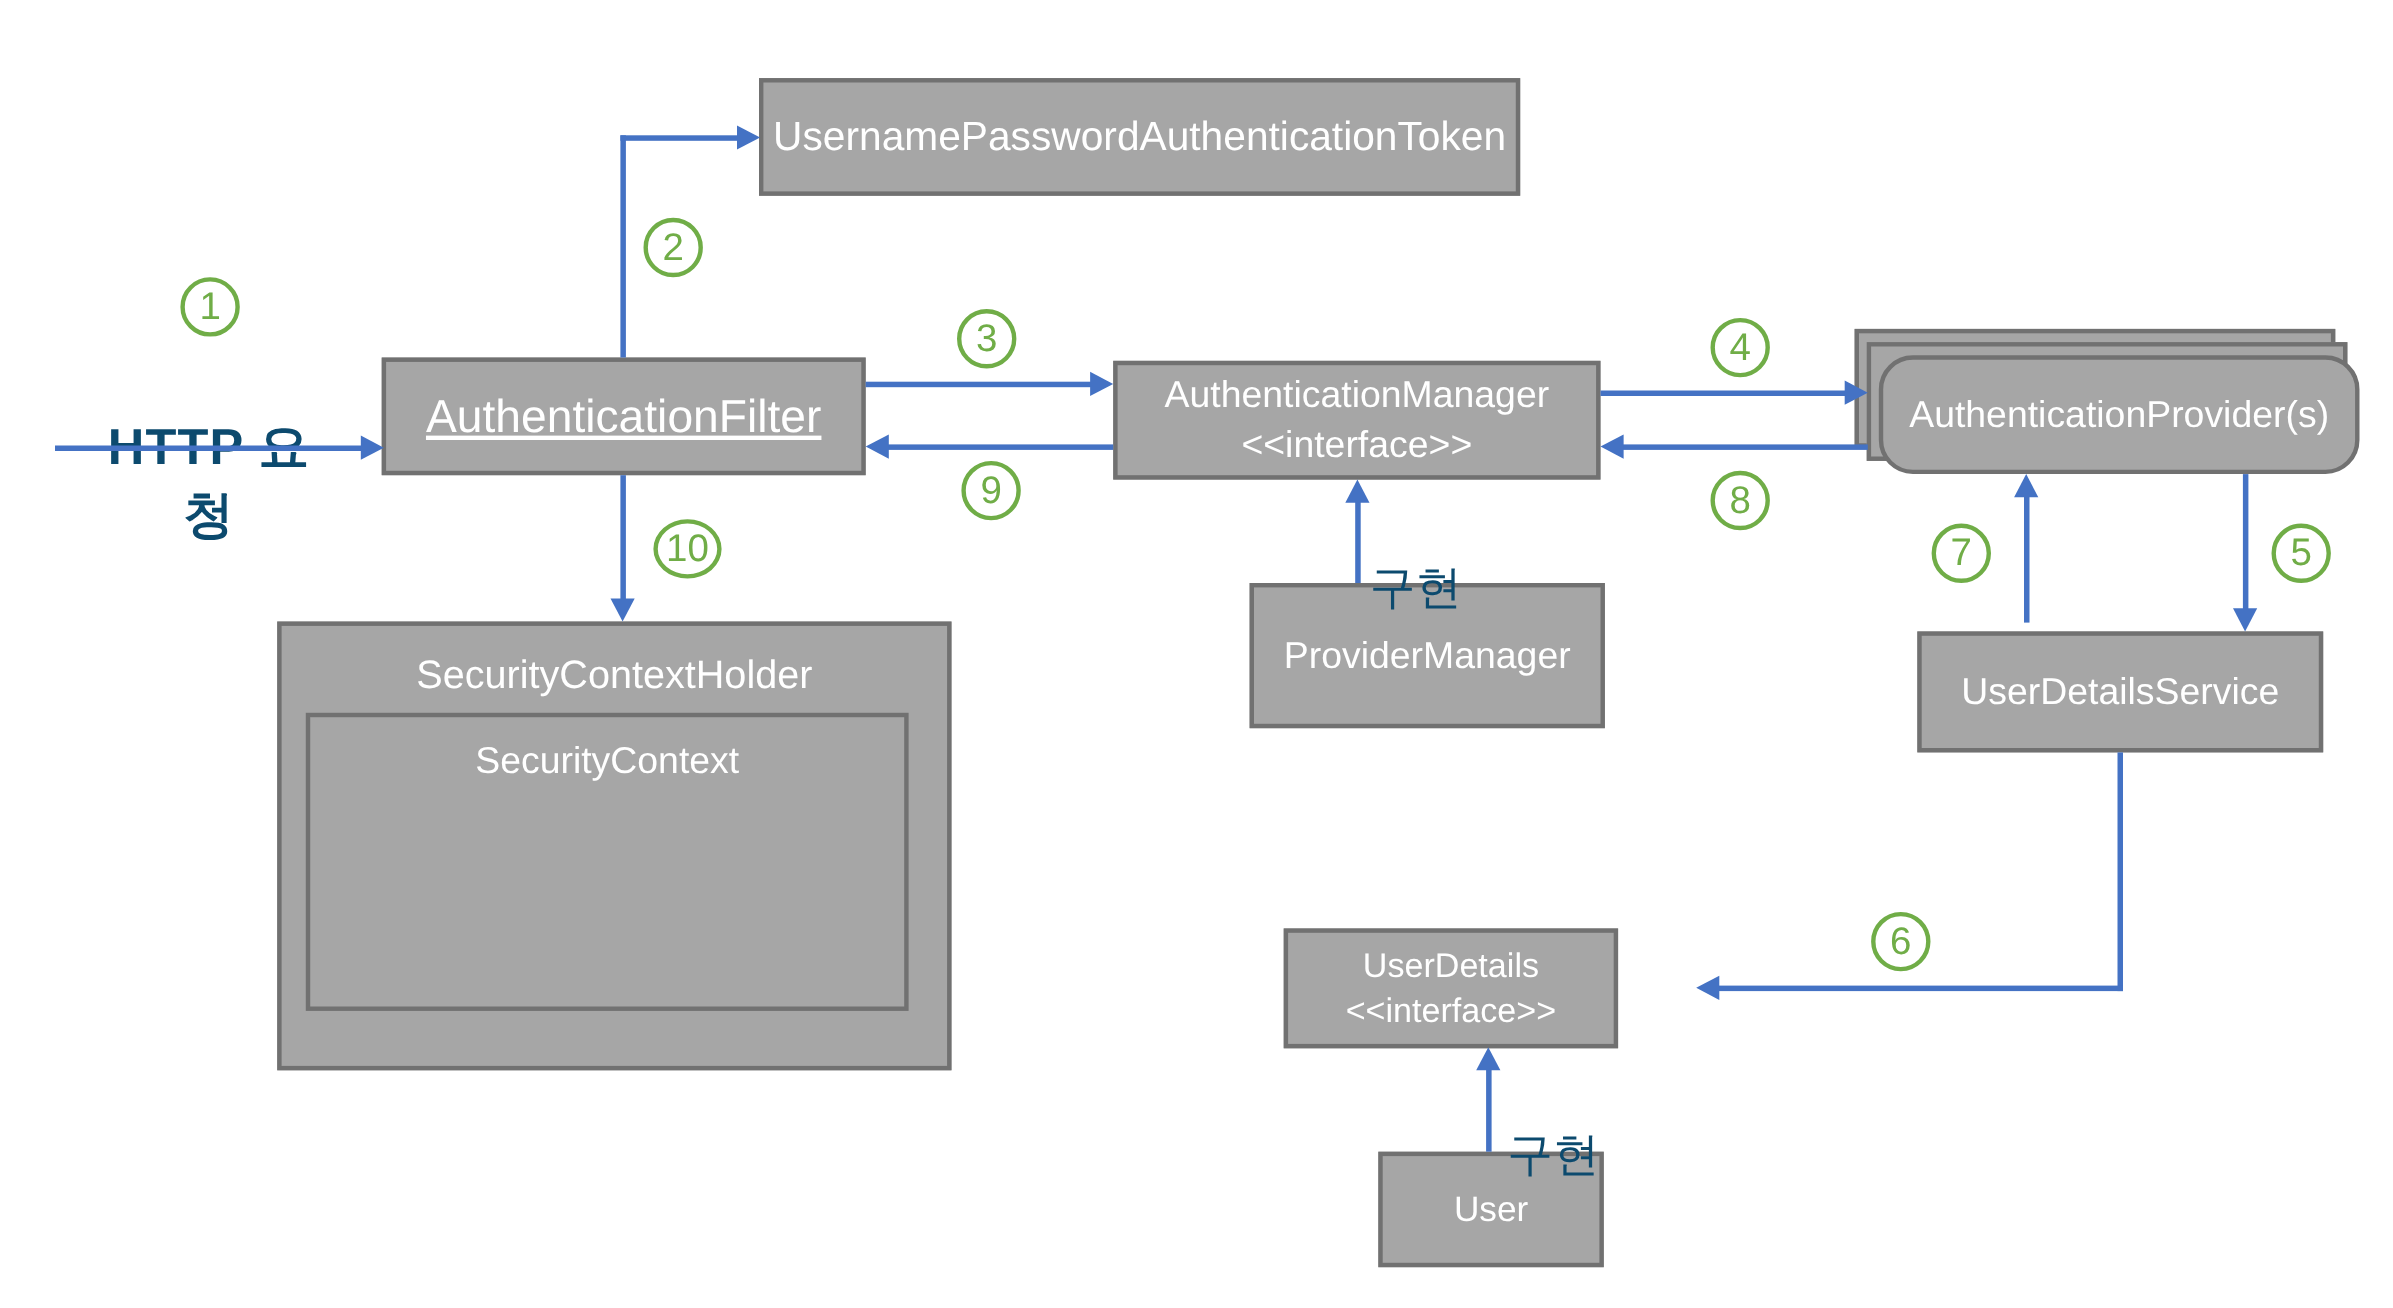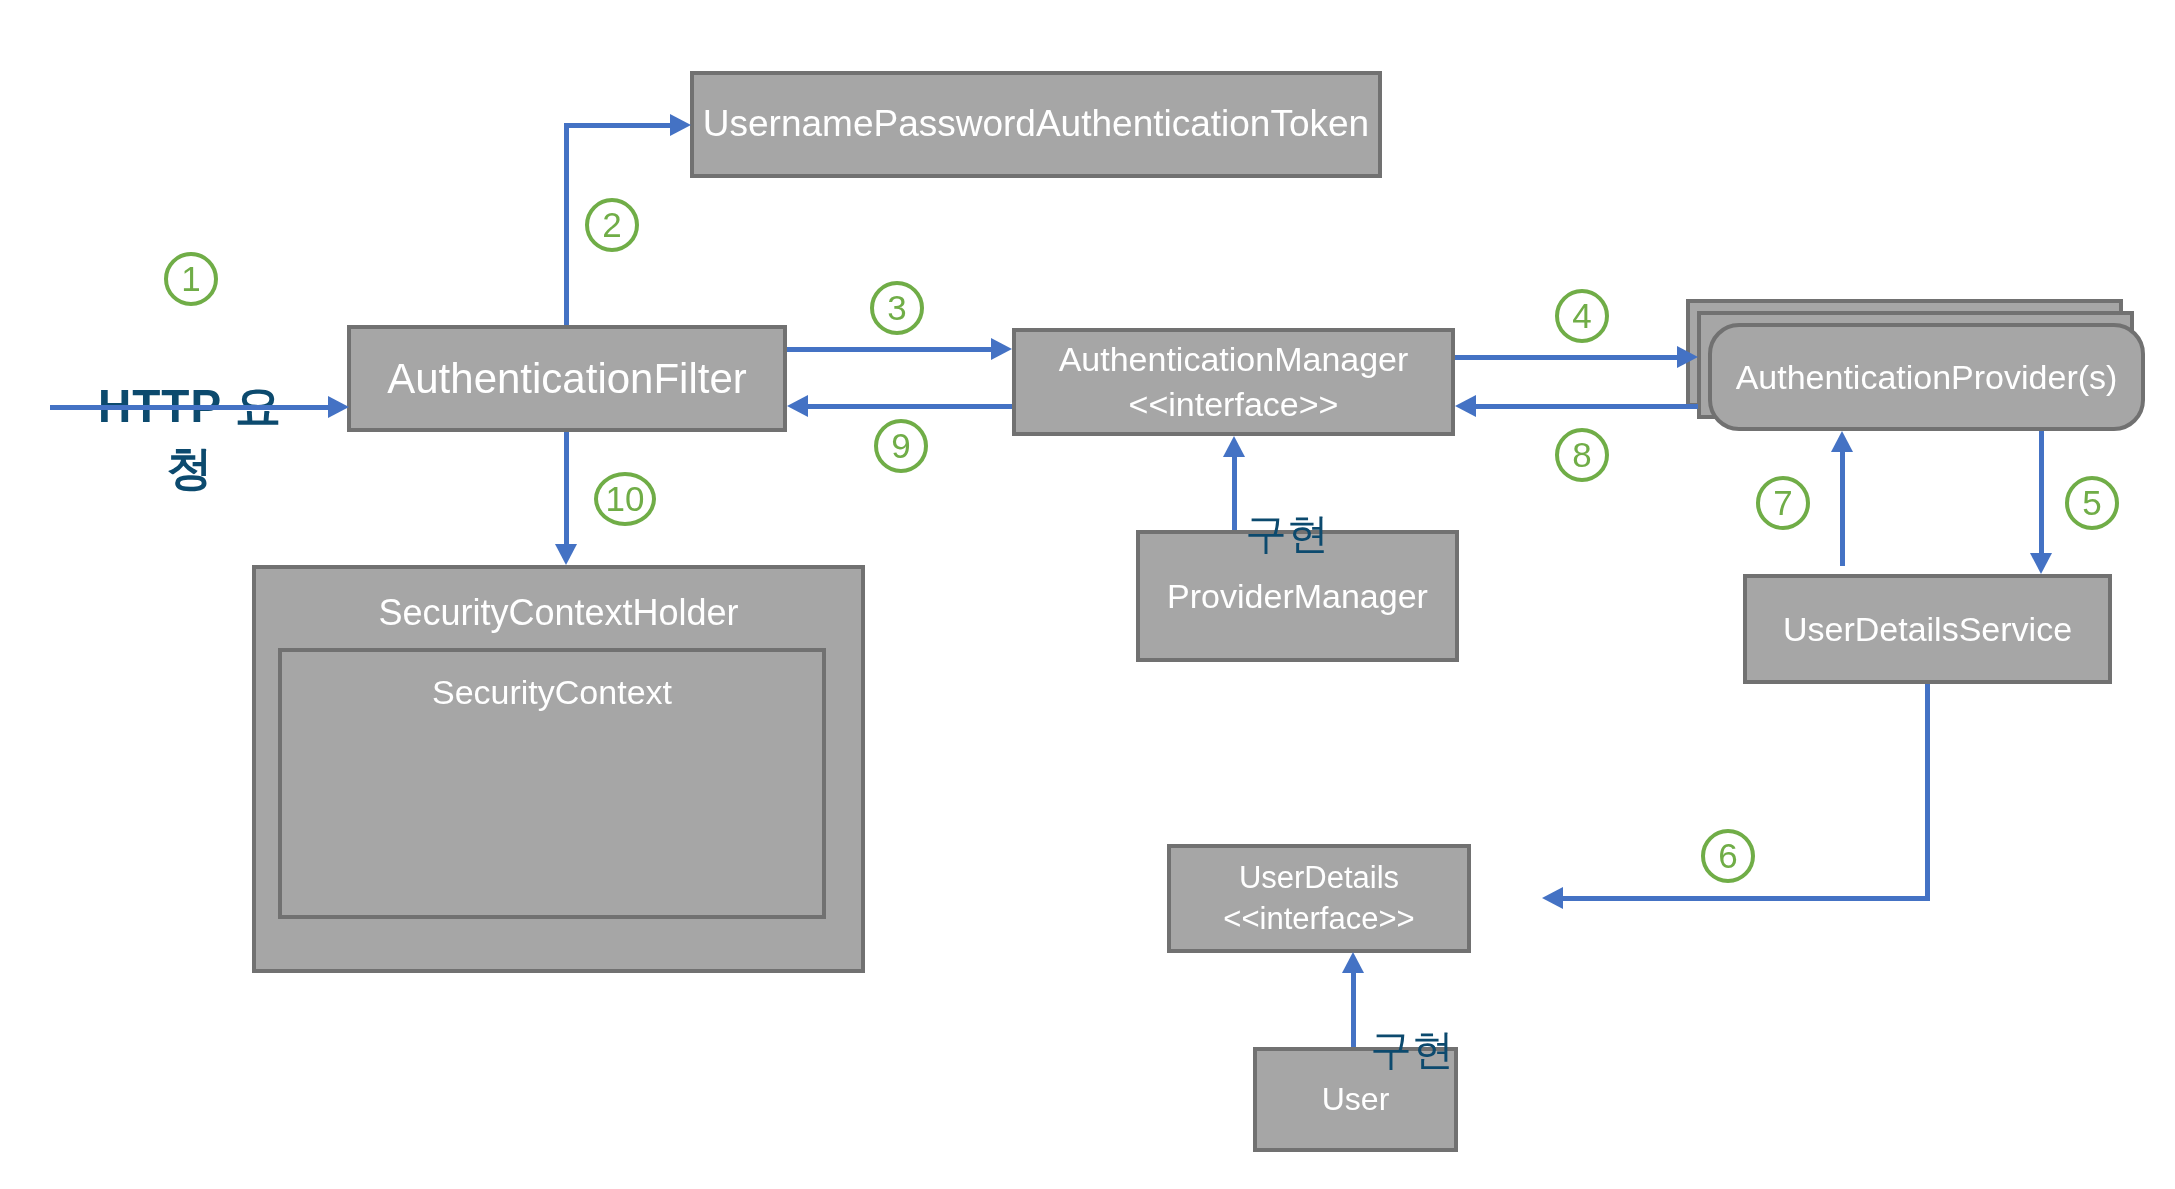--- a/index.html
+++ b/index.html
@@ -61,21 +61,21 @@
   <div class="box" style="left:1686px;top:299px;width:437px;height:108px;"></div>
   <div class="box" style="left:1697px;top:311px;width:437px;height:108px;"></div>
   <div class="box" style="left:1708px;top:323px;width:437px;height:108px;font-size:34px;border-radius:31px;">
     <span>AuthenticationProvider(s)</span>
   </div>
 
   <div class="box" style="left:690px;top:71px;width:692px;height:107px;font-size:37px;">
     <span>UsernamePasswordAuthenticationToken</span>
   </div>
 
-  <div class="box" style="left:347px;top:325px;width:440px;height:107px;font-size:42px;">
+  <div class="box" style="left:347px;top:325px;width:440px;height:107px;font-size:42px;text-decoration:underline;">
     <span>AuthenticationFilter</span>
   </div>
 
   <div class="box" style="left:1012px;top:328px;width:443px;height:108px;font-size:34px;">
     <span>AuthenticationManager</span>
     <span>&lt;&lt;interface&gt;&gt;</span>
   </div>
 
   <div class="box" style="left:1136px;top:530px;width:323px;height:132px;font-size:34px;">
     <span>ProviderManager</span>

